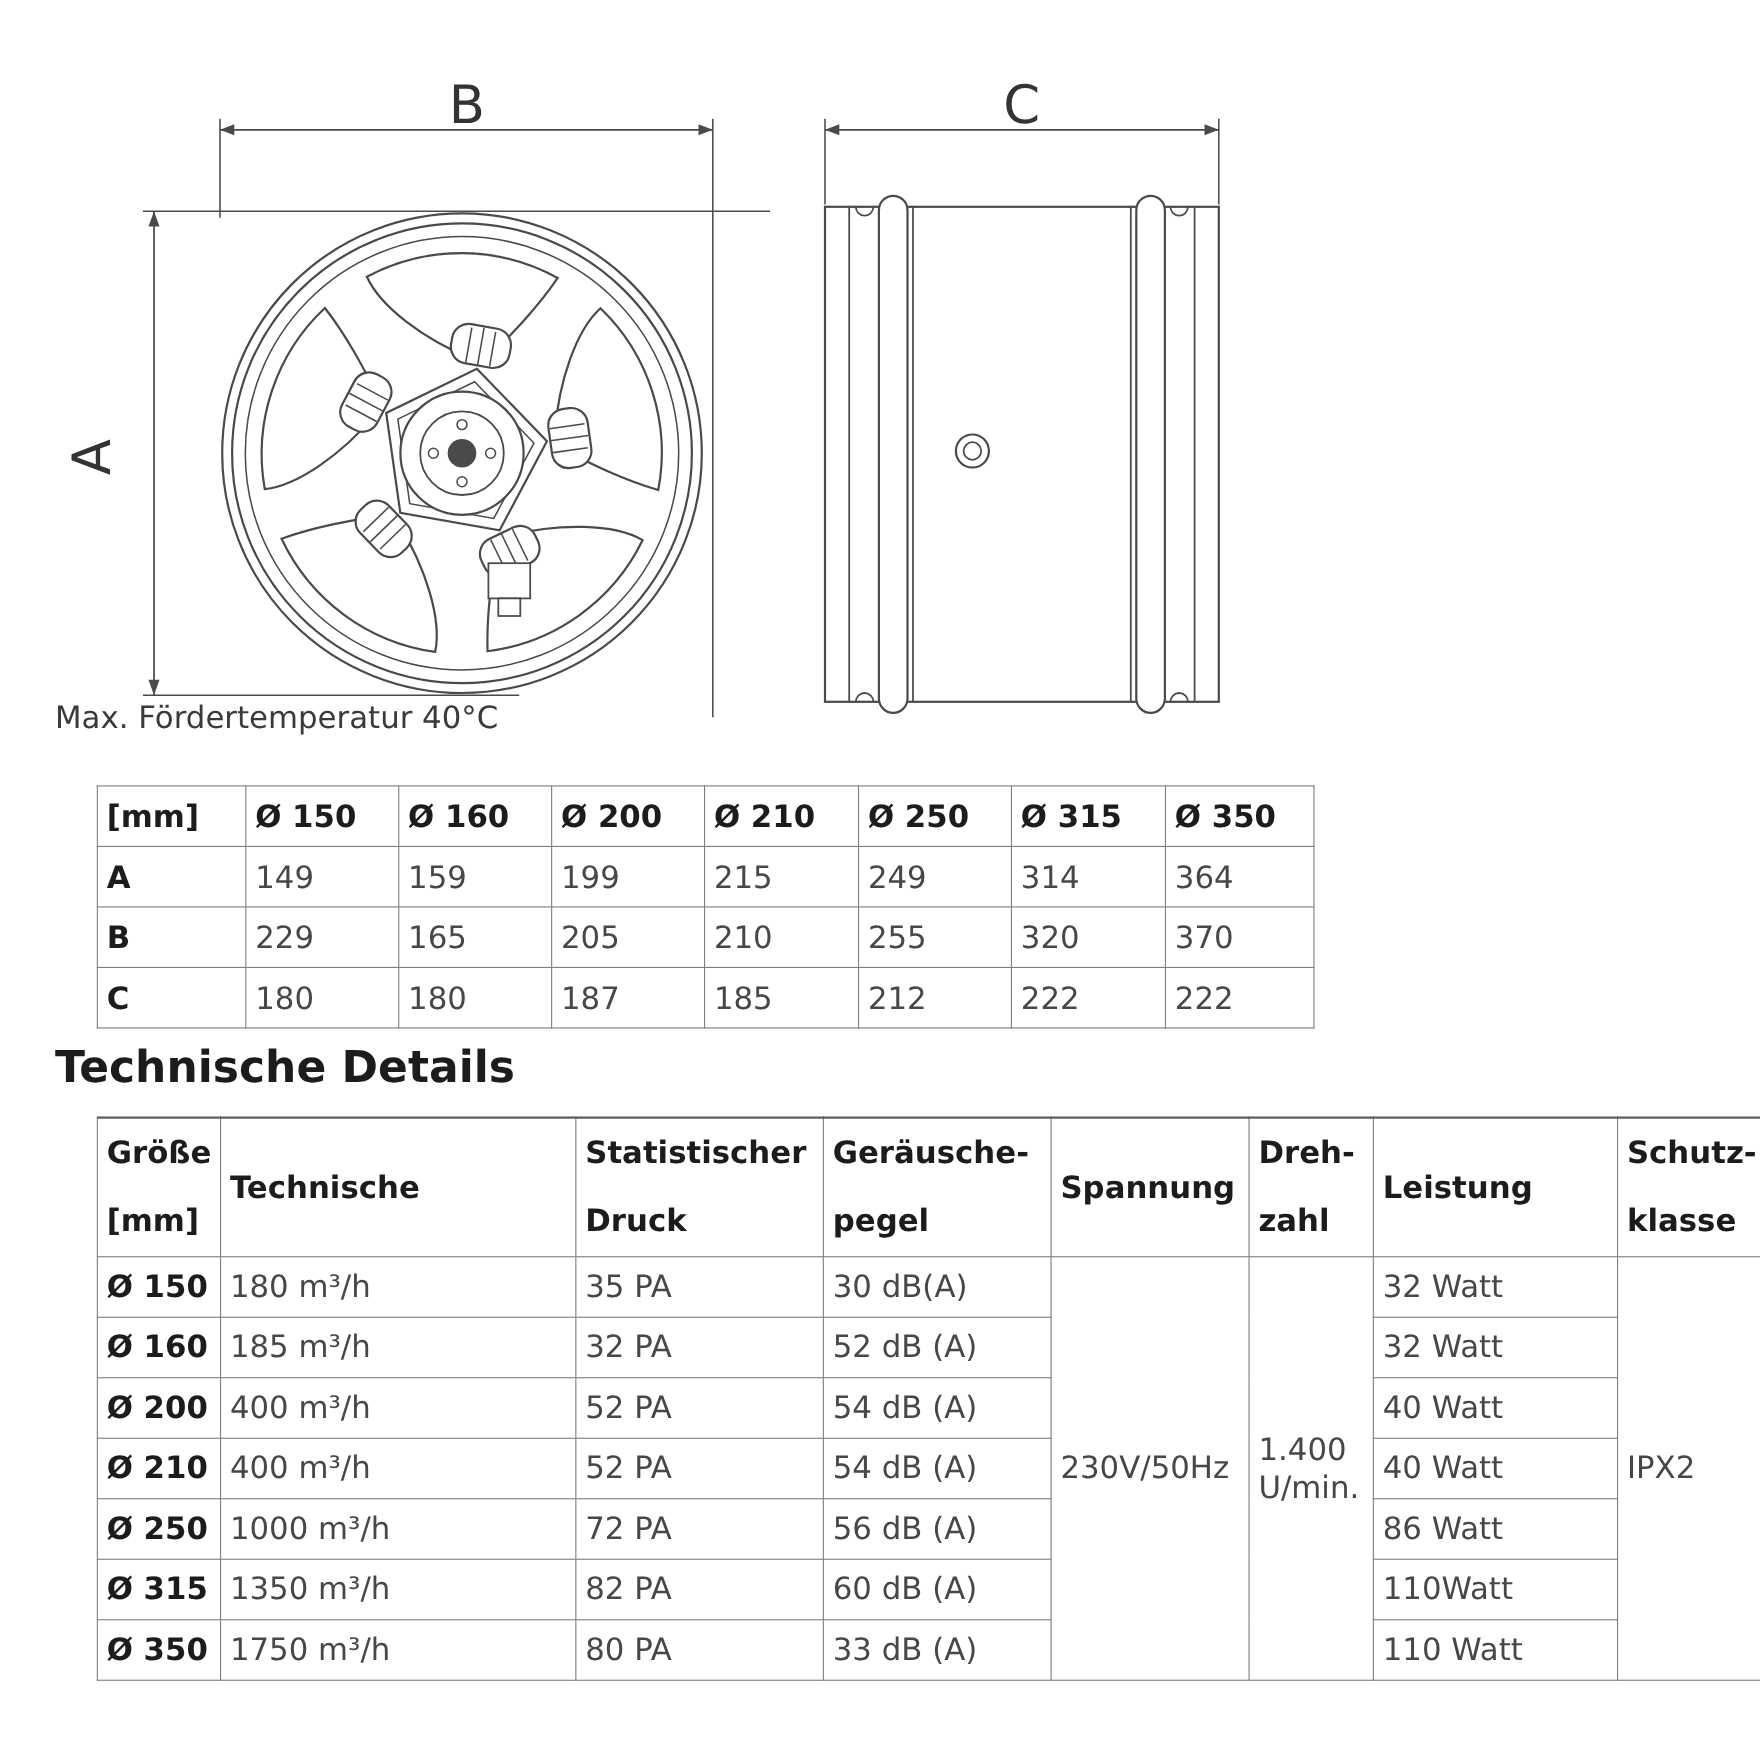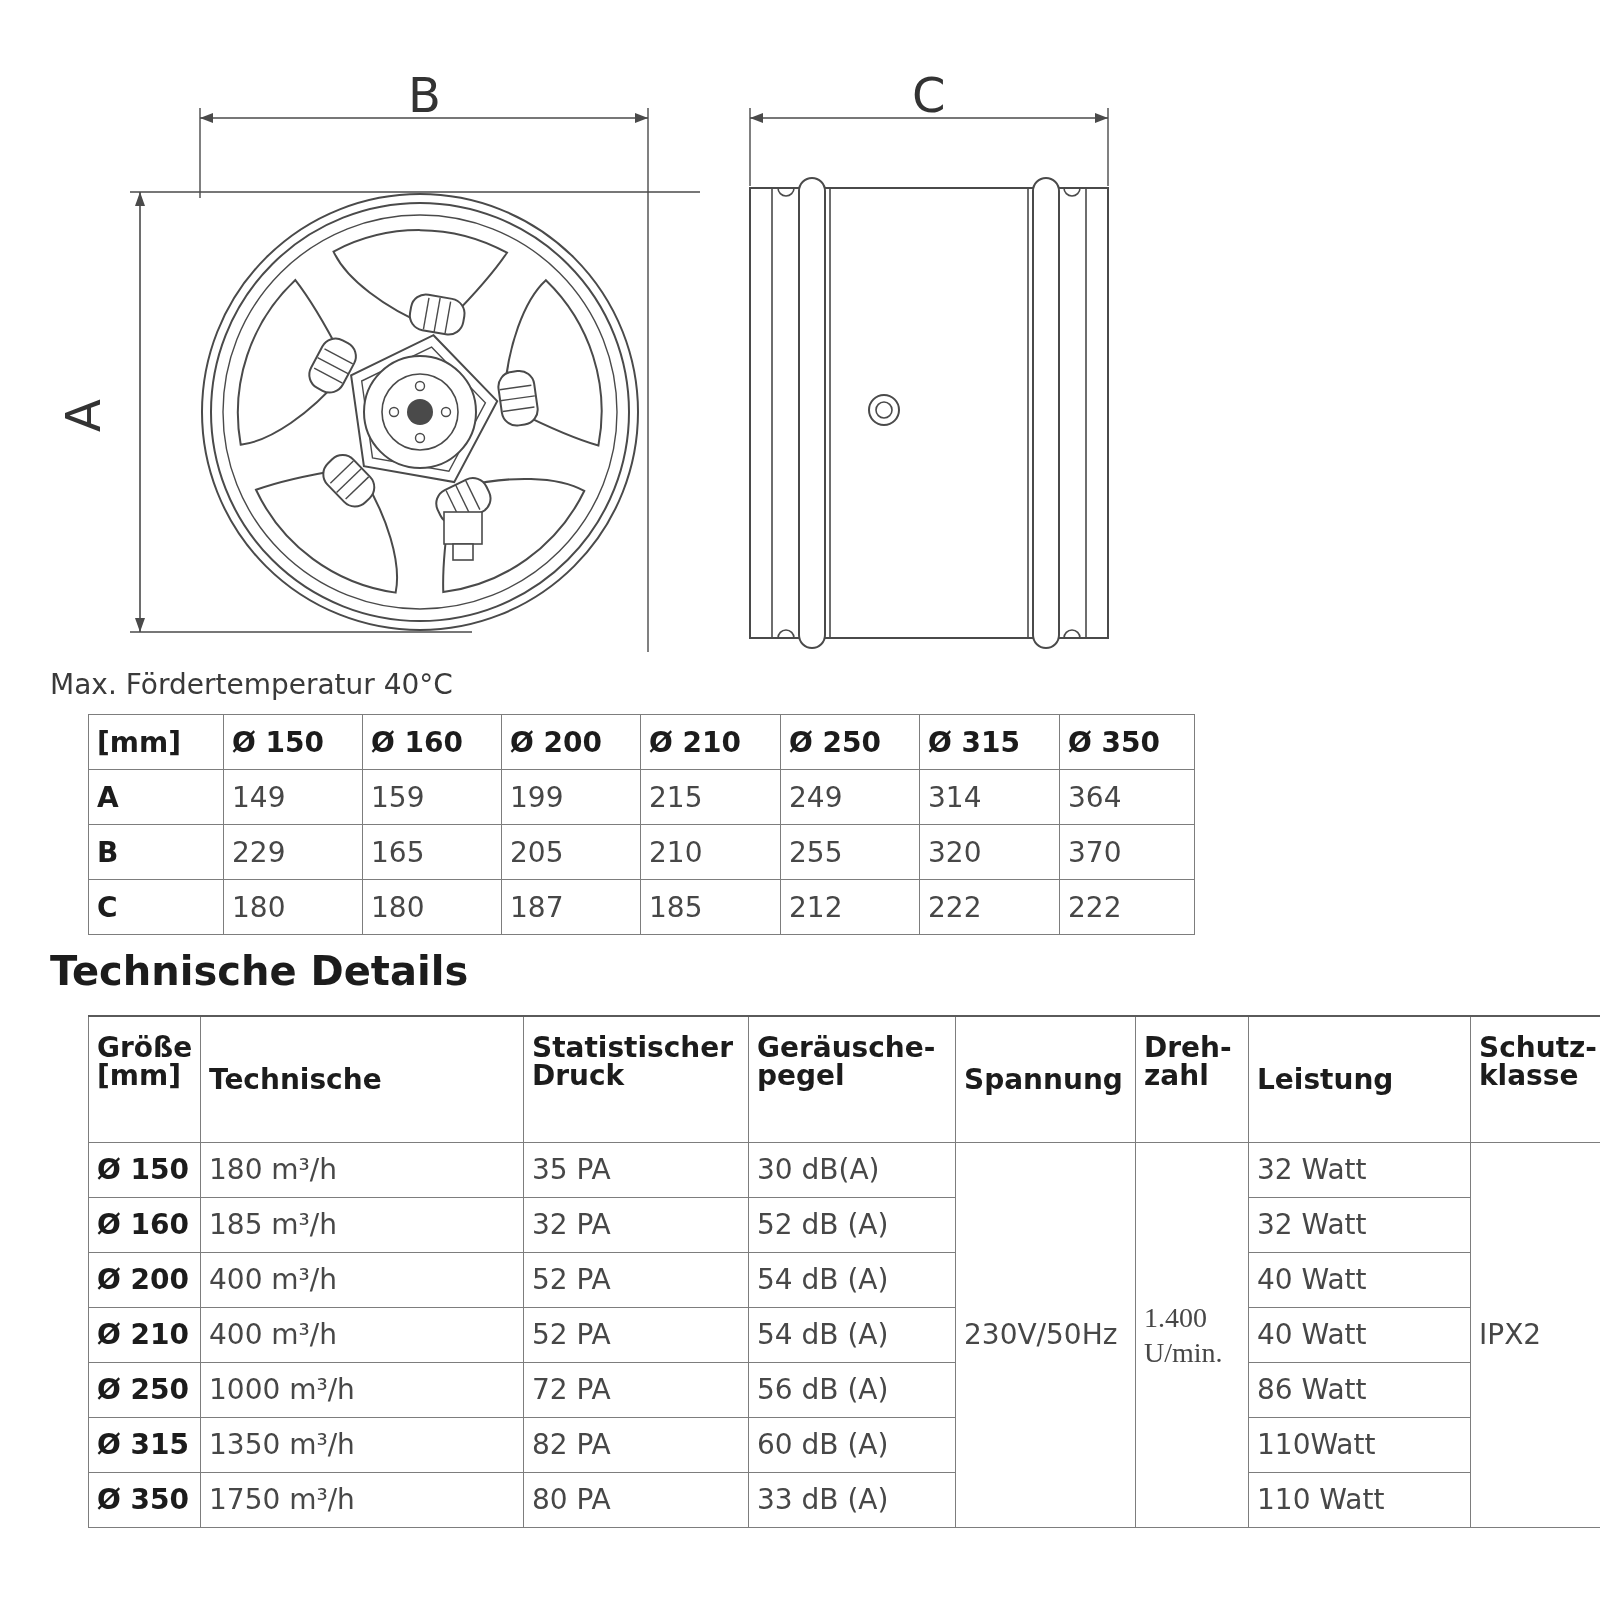--- a/index.html
+++ b/index.html
@@ -6,21 +6,21 @@
   .page{
     position:relative;
     width:1600px;height:1600px;
     background:#ffffff;
     font-family:"DejaVu Sans","Liberation Sans",sans-serif;
     color:#3d3d3d;
     overflow:hidden;
   }
   .drawing-svg{position:absolute;left:0;top:0;}
   .note{
-    position:absolute;left:50px;top:668px;
+    position:absolute;left:50px;top:636px;
     font-size:28px;color:#3a3a3a;
   }
   table{border-collapse:collapse;table-layout:fixed;margin-left:40px;}
   td,th{
     border:1px solid #7d7d7d;
     font-size:28px;font-weight:normal;
     text-align:left;vertical-align:middle;
     padding:0 0 0 8px;
     color:#474747;
     overflow:hidden;white-space:nowrap;
@@ -30,25 +30,25 @@
   .dims-table th{font-weight:bold;color:#1c1c1c;}
   .details-heading{
     position:absolute;left:50px;top:948px;
     font-size:40px;font-weight:bold;color:#1c1c1c;
   }
   .details-table{position:absolute;left:48px;top:1015px;width:1537px;border-top:2px solid #5a5a5a;}
   .details-table tr.data-row{height:55px;}
   .details-table tr.header-row{height:126px;}
   .details-table th{font-weight:bold;color:#1c1c1c;vertical-align:middle;}
   .hdr2{
-    display:flex;flex-direction:column;justify-content:flex-start;
+    display:flex;flex-direction:column;justify-content:space-between;
     height:108px;padding:9px 0;box-sizing:border-box;line-height:1.0;
   }
   .size-cell{font-weight:bold;color:#1c1c1c;}
-  .merged-2line span{display:block;line-height:1.25;font-family:Liberation Serif, serif;}
+  .merged-2line span{display:block;line-height:1.25;}
 </style>
 </head>
 <body>
 
 <div class="page">
 
   <svg class="drawing-svg" width="1600" height="690" viewBox="0 0 1600 690">
     <g stroke="#4a4a4a" stroke-width="2" fill="none">
 
       <g>

